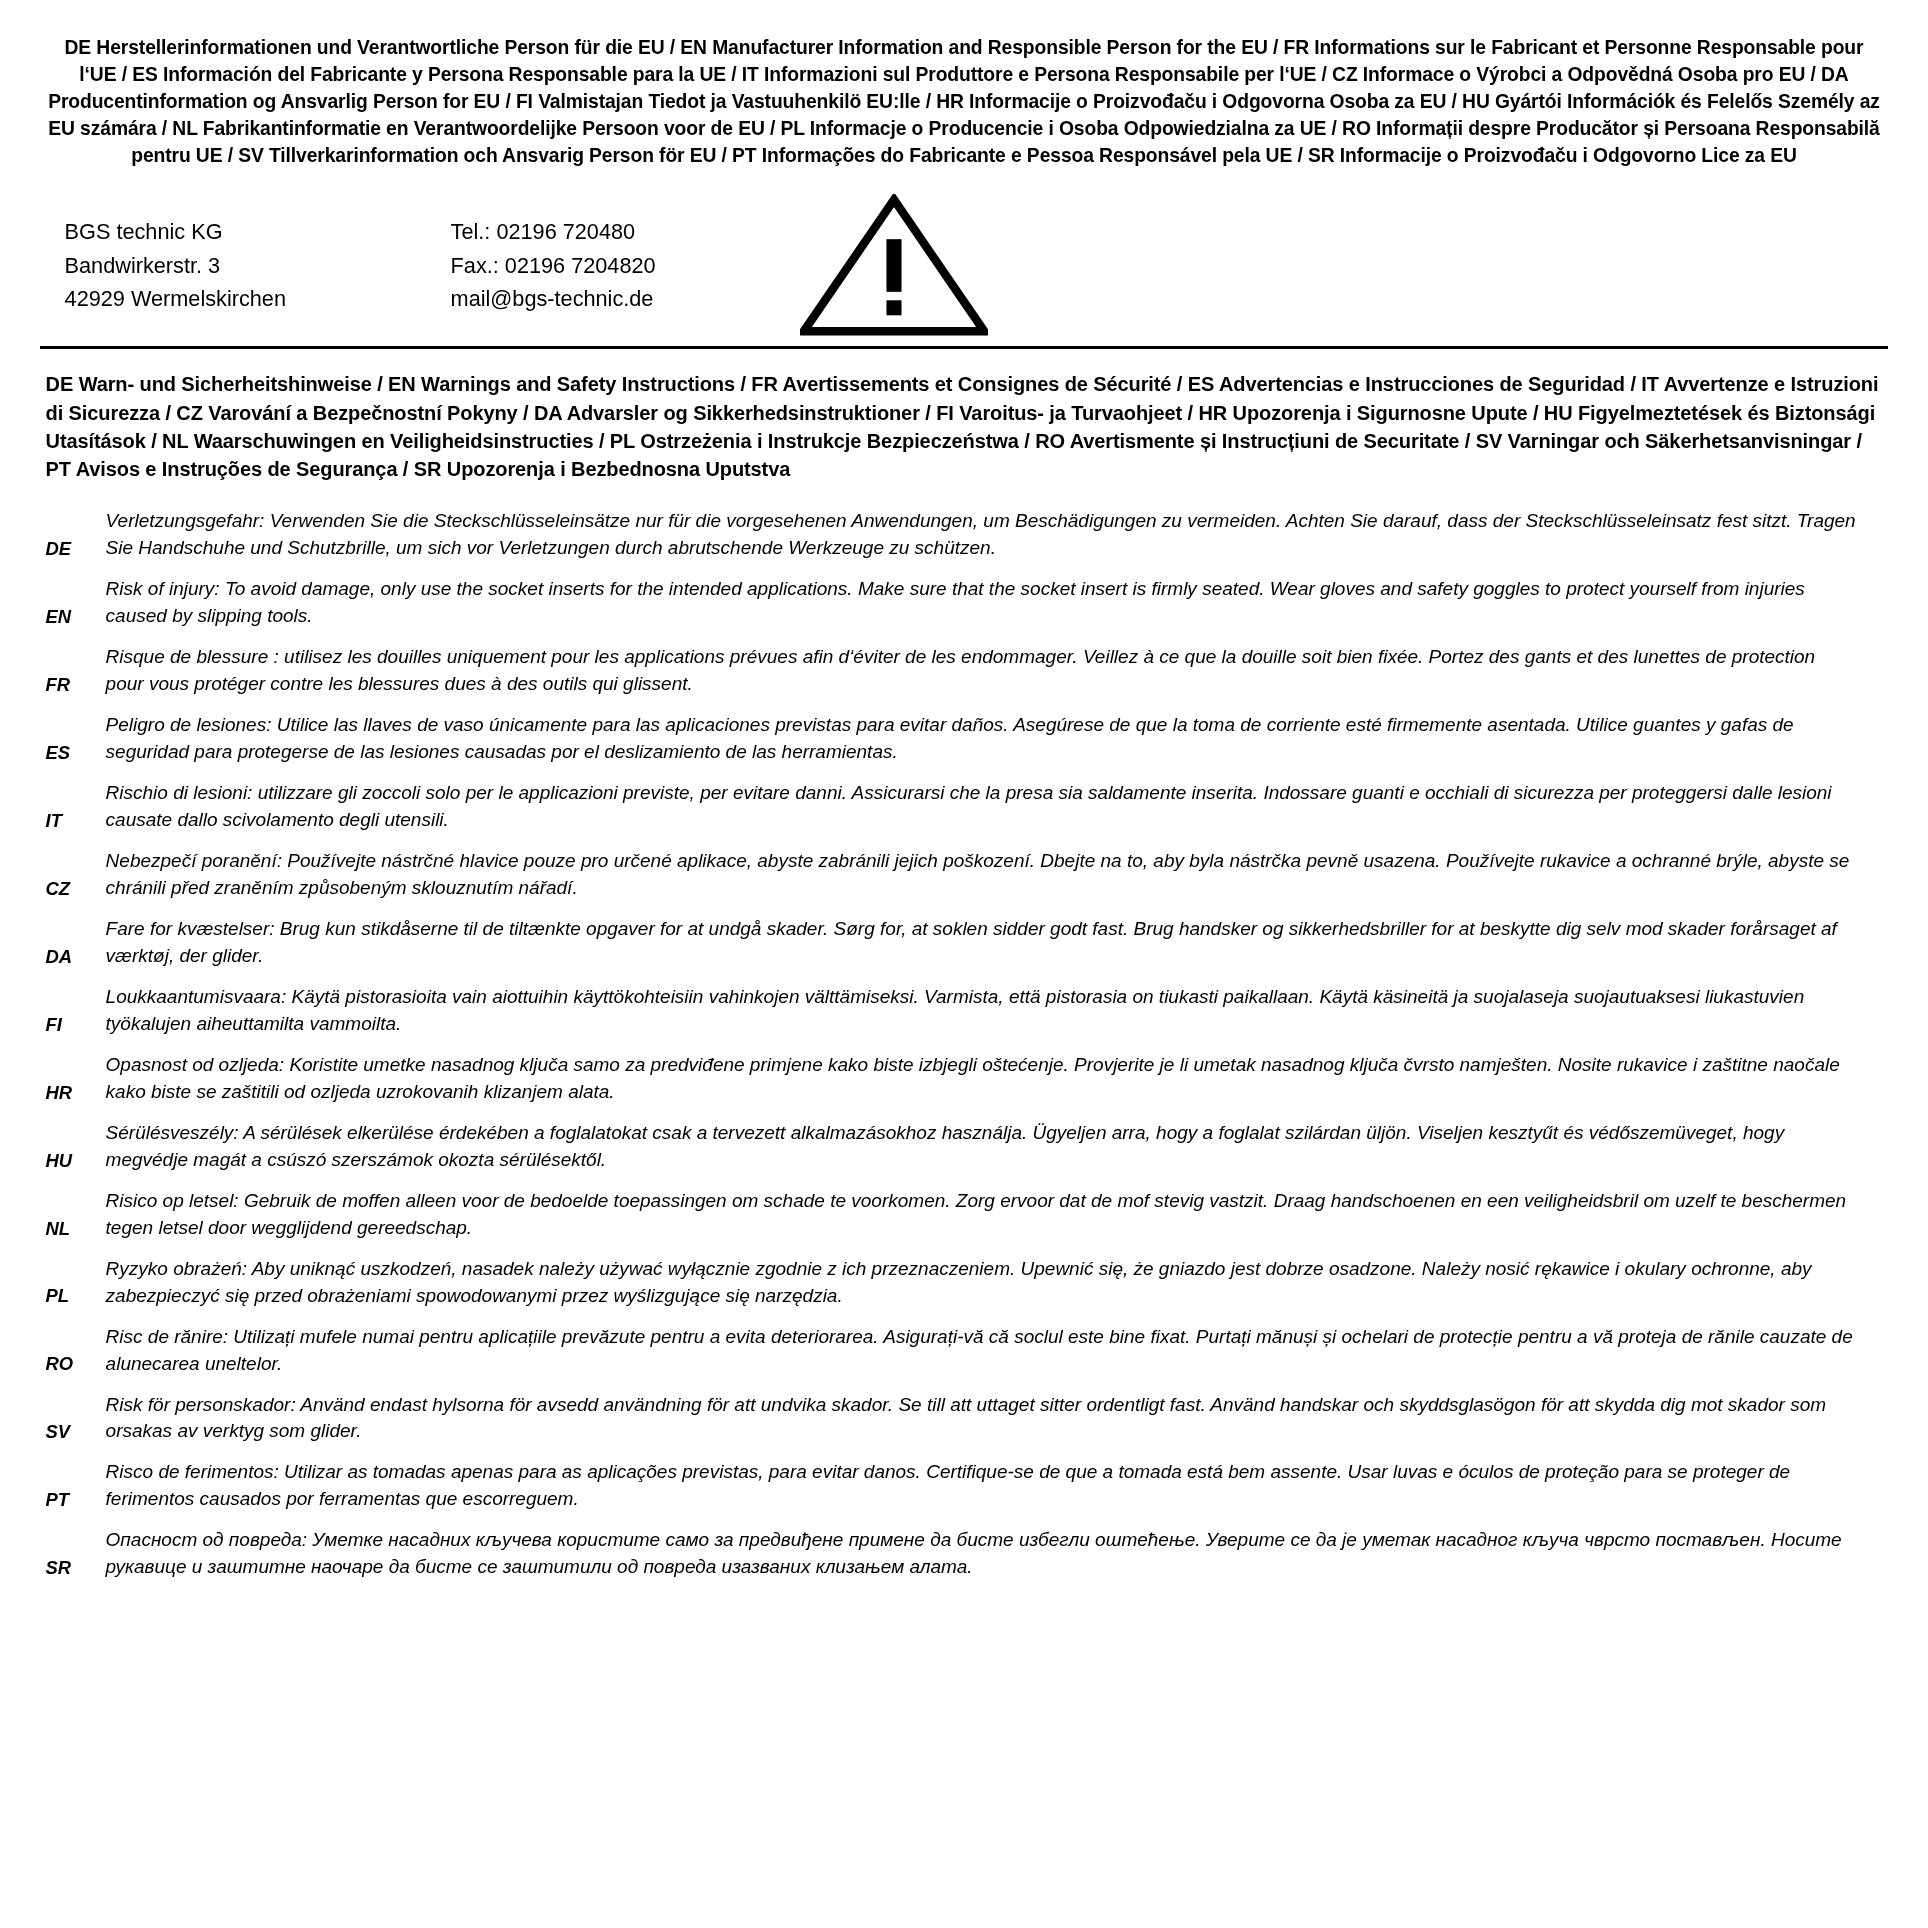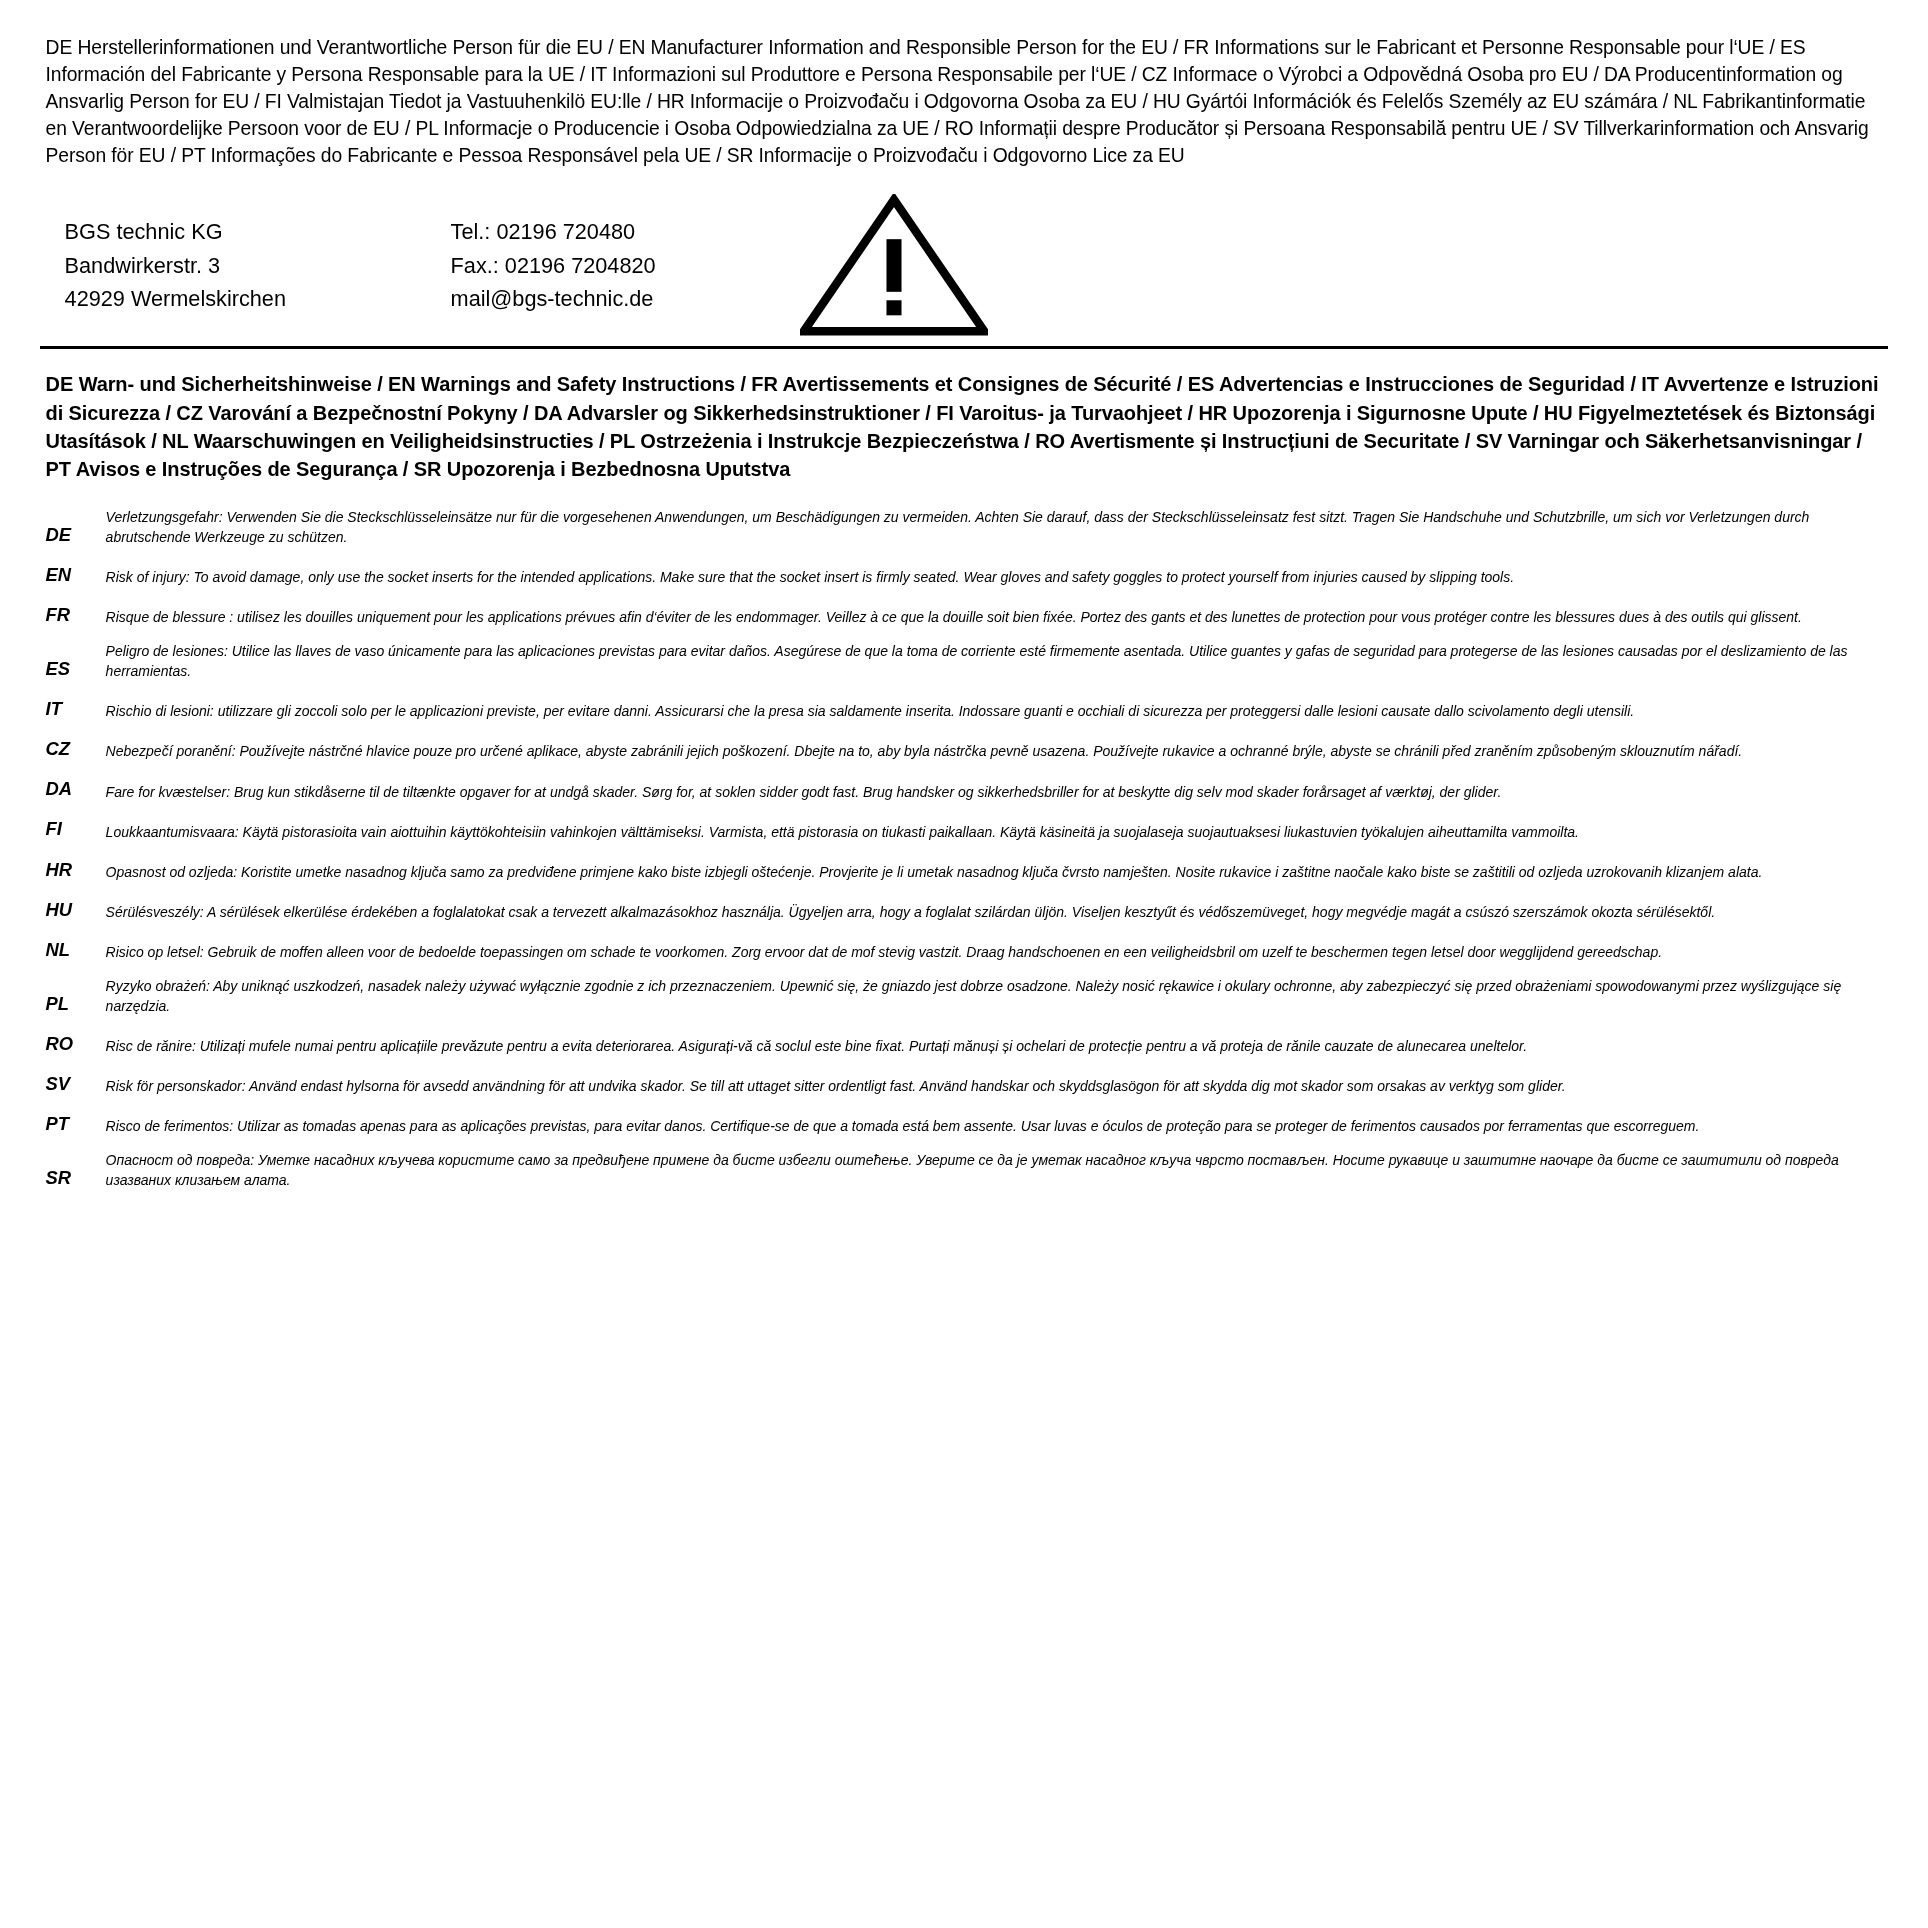--- a/index.html
+++ b/index.html
@@ -17,24 +17,24 @@
   .page {
     box-sizing: border-box;
     width: 1928px;
     min-height: 1928px;
     padding: 34px 40px 0 40px;
   }
 
   
   .header-langs {
     font-size: 19.3px;
-    font-weight: normal;
+    font-weight: bold;
     line-height: 1.40;
     letter-spacing: -0.1px;
-    text-align: left;
+    text-align: center;
     margin: 0 0 21px 0;
     padding: 0 5.6px 0 5.6px;
   }
 
   
   .company-band {
     display: flex;
     align-items: center;
     padding: 3.8px 5.6px 9.4px 5.6px;
     border-bottom: 3.8px solid #000000;
@@ -97,21 +97,21 @@
   }
   .lang-code {
     flex: 0 0 60px;
     font-size: 18.4px;
     font-weight: bold;
     line-height: 1.42;
     padding-top: 0px;
   }
   .lang-text {
     flex: 1 1 auto;
-    font-size: 14px;
+    font-size: 19px;
     line-height: 1.42;
     text-align: left;
     padding-right: 24.5px;
   }
 </style>
 </head>
 <body>
 
 <div class="page">
 

